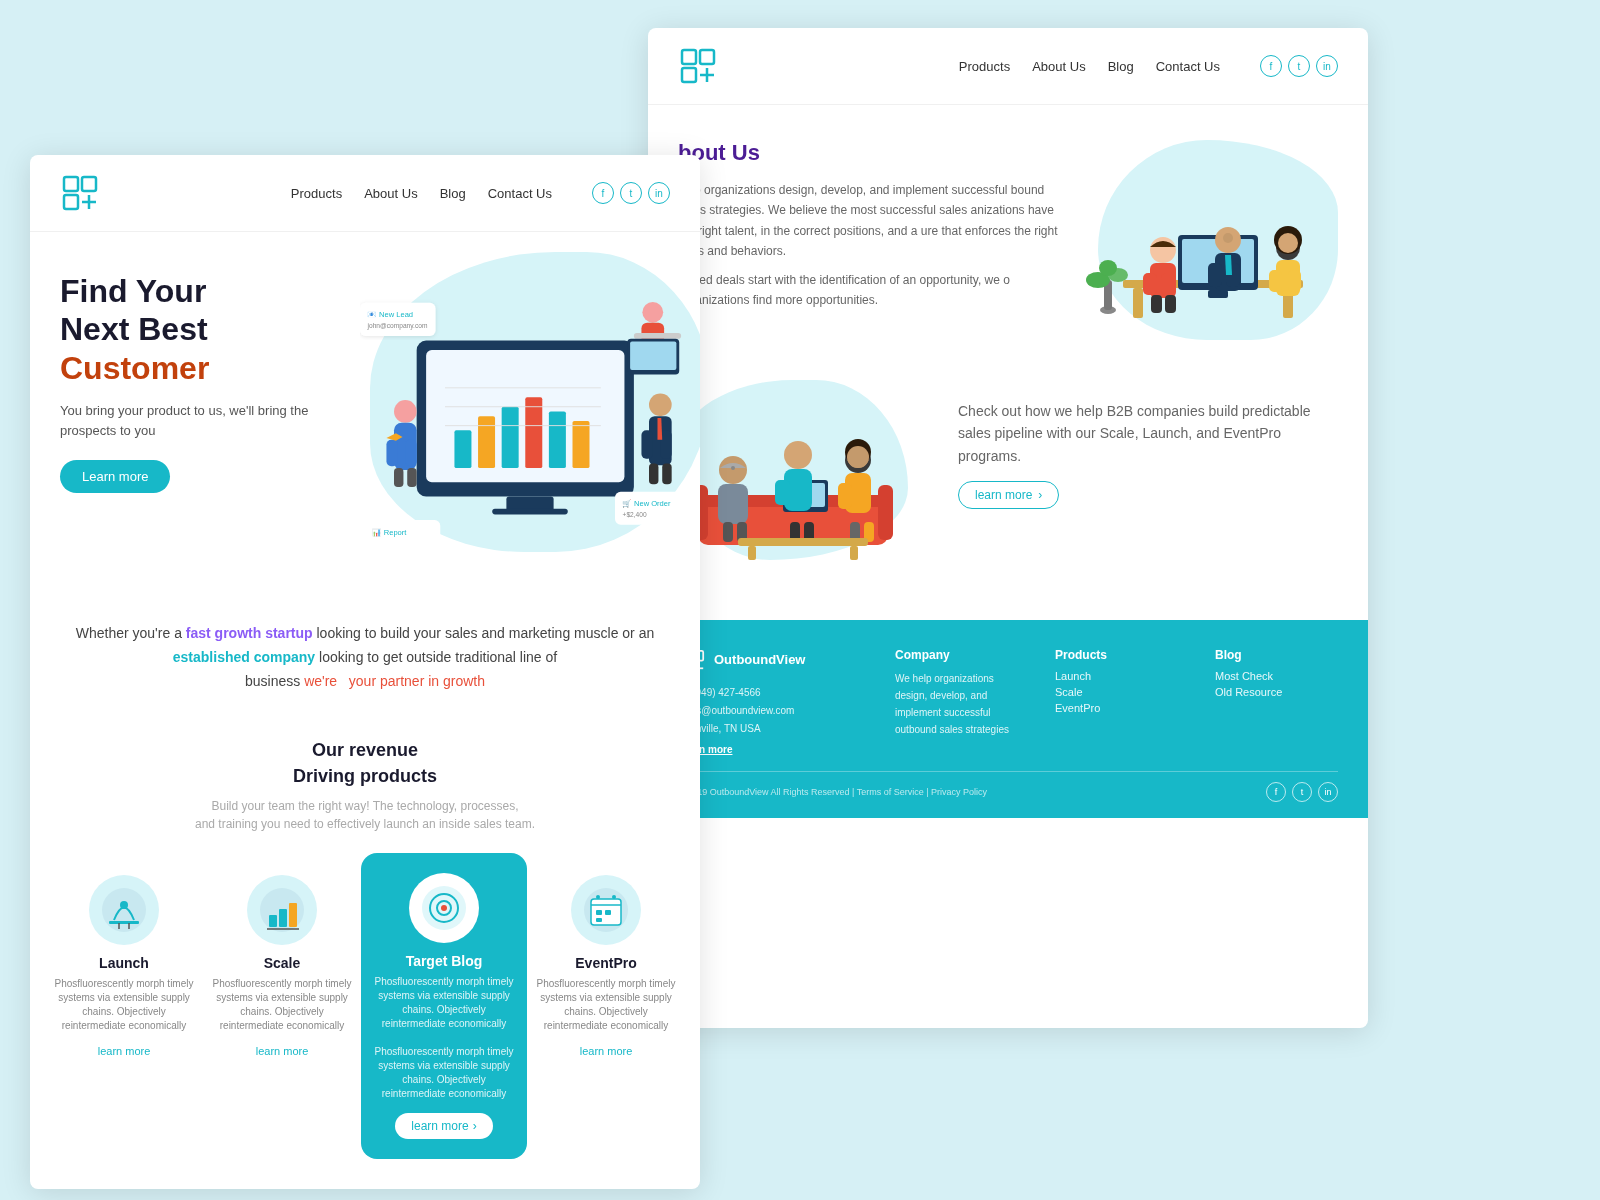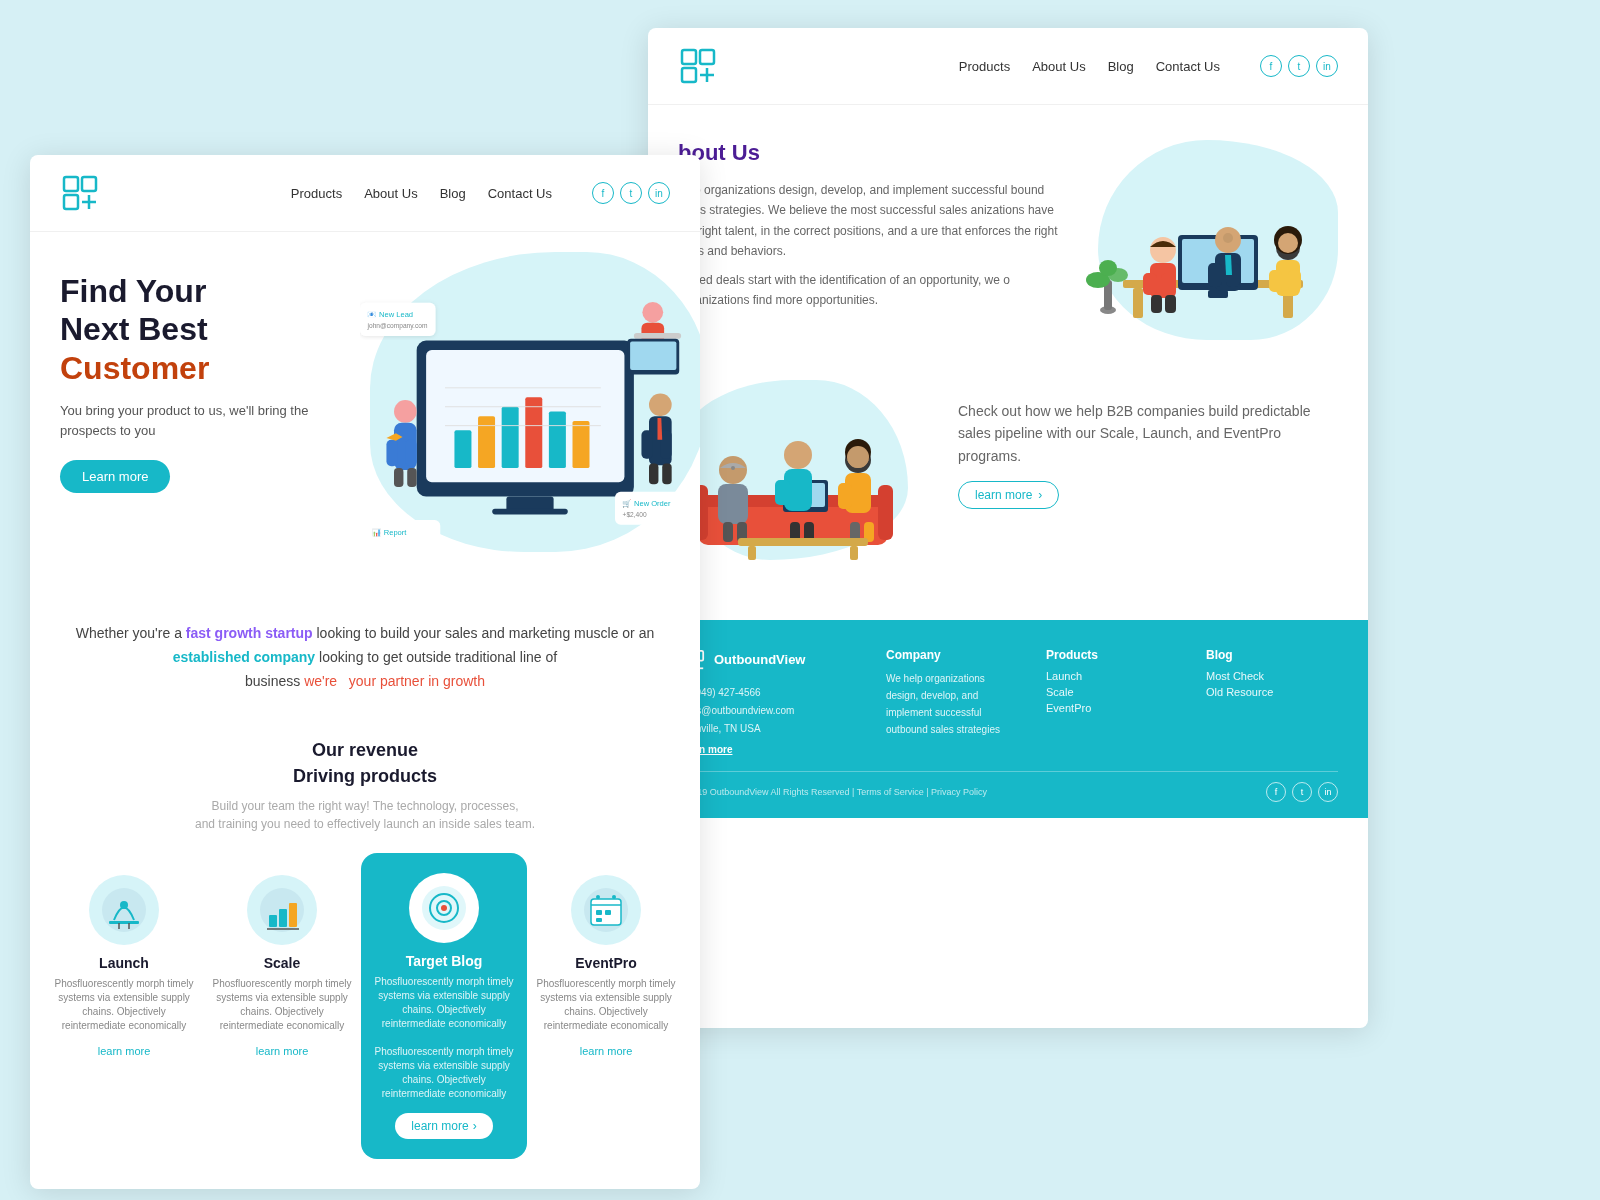--- a/index.html
+++ b/index.html
@@ -367,21 +367,21 @@
     }
 
     
     .footer-right {
       background: #17b8c8;
       padding: 28px 30px 16px;
       margin-top: 20px;
     }
     .footer-cols {
       display: flex;
-      gap: 28px;
+      gap: 37px;
       justify-content: center;
     }
     .footer-col-logo {
       width: 180px;
       flex-shrink: 0;
     }
     .footer-col-logo .logo-text {
       font-size: 13px;
       font-weight: 700;
       color: #fff;

